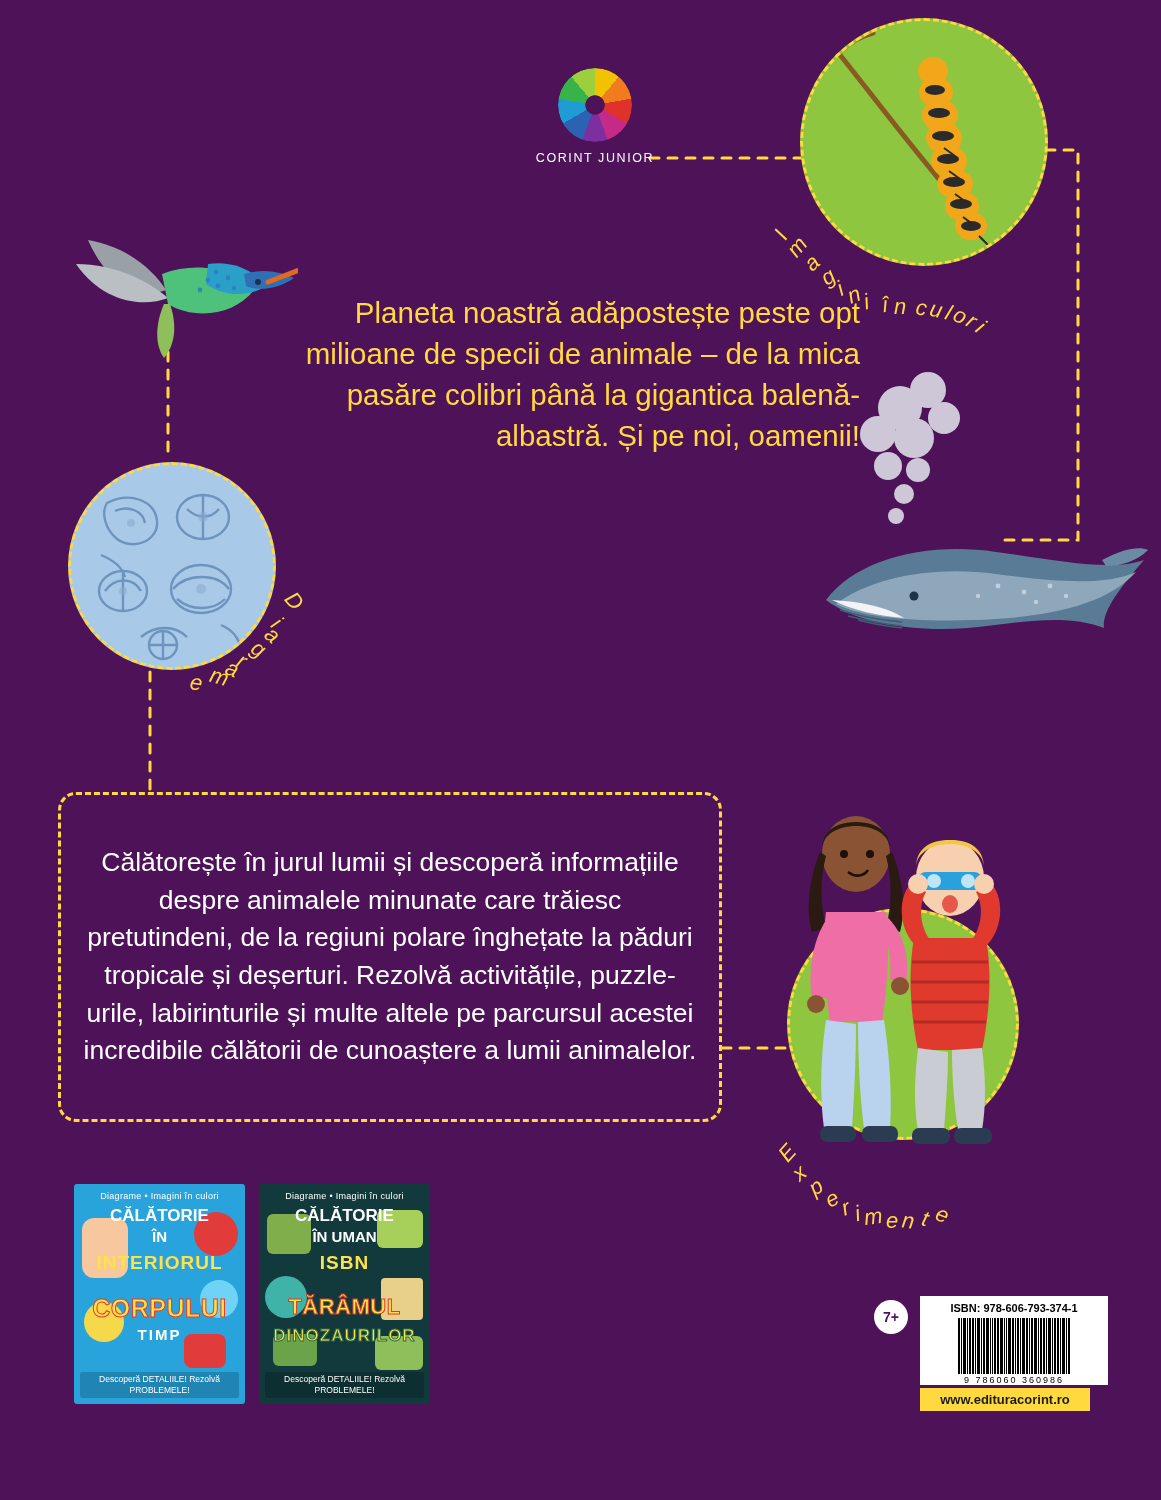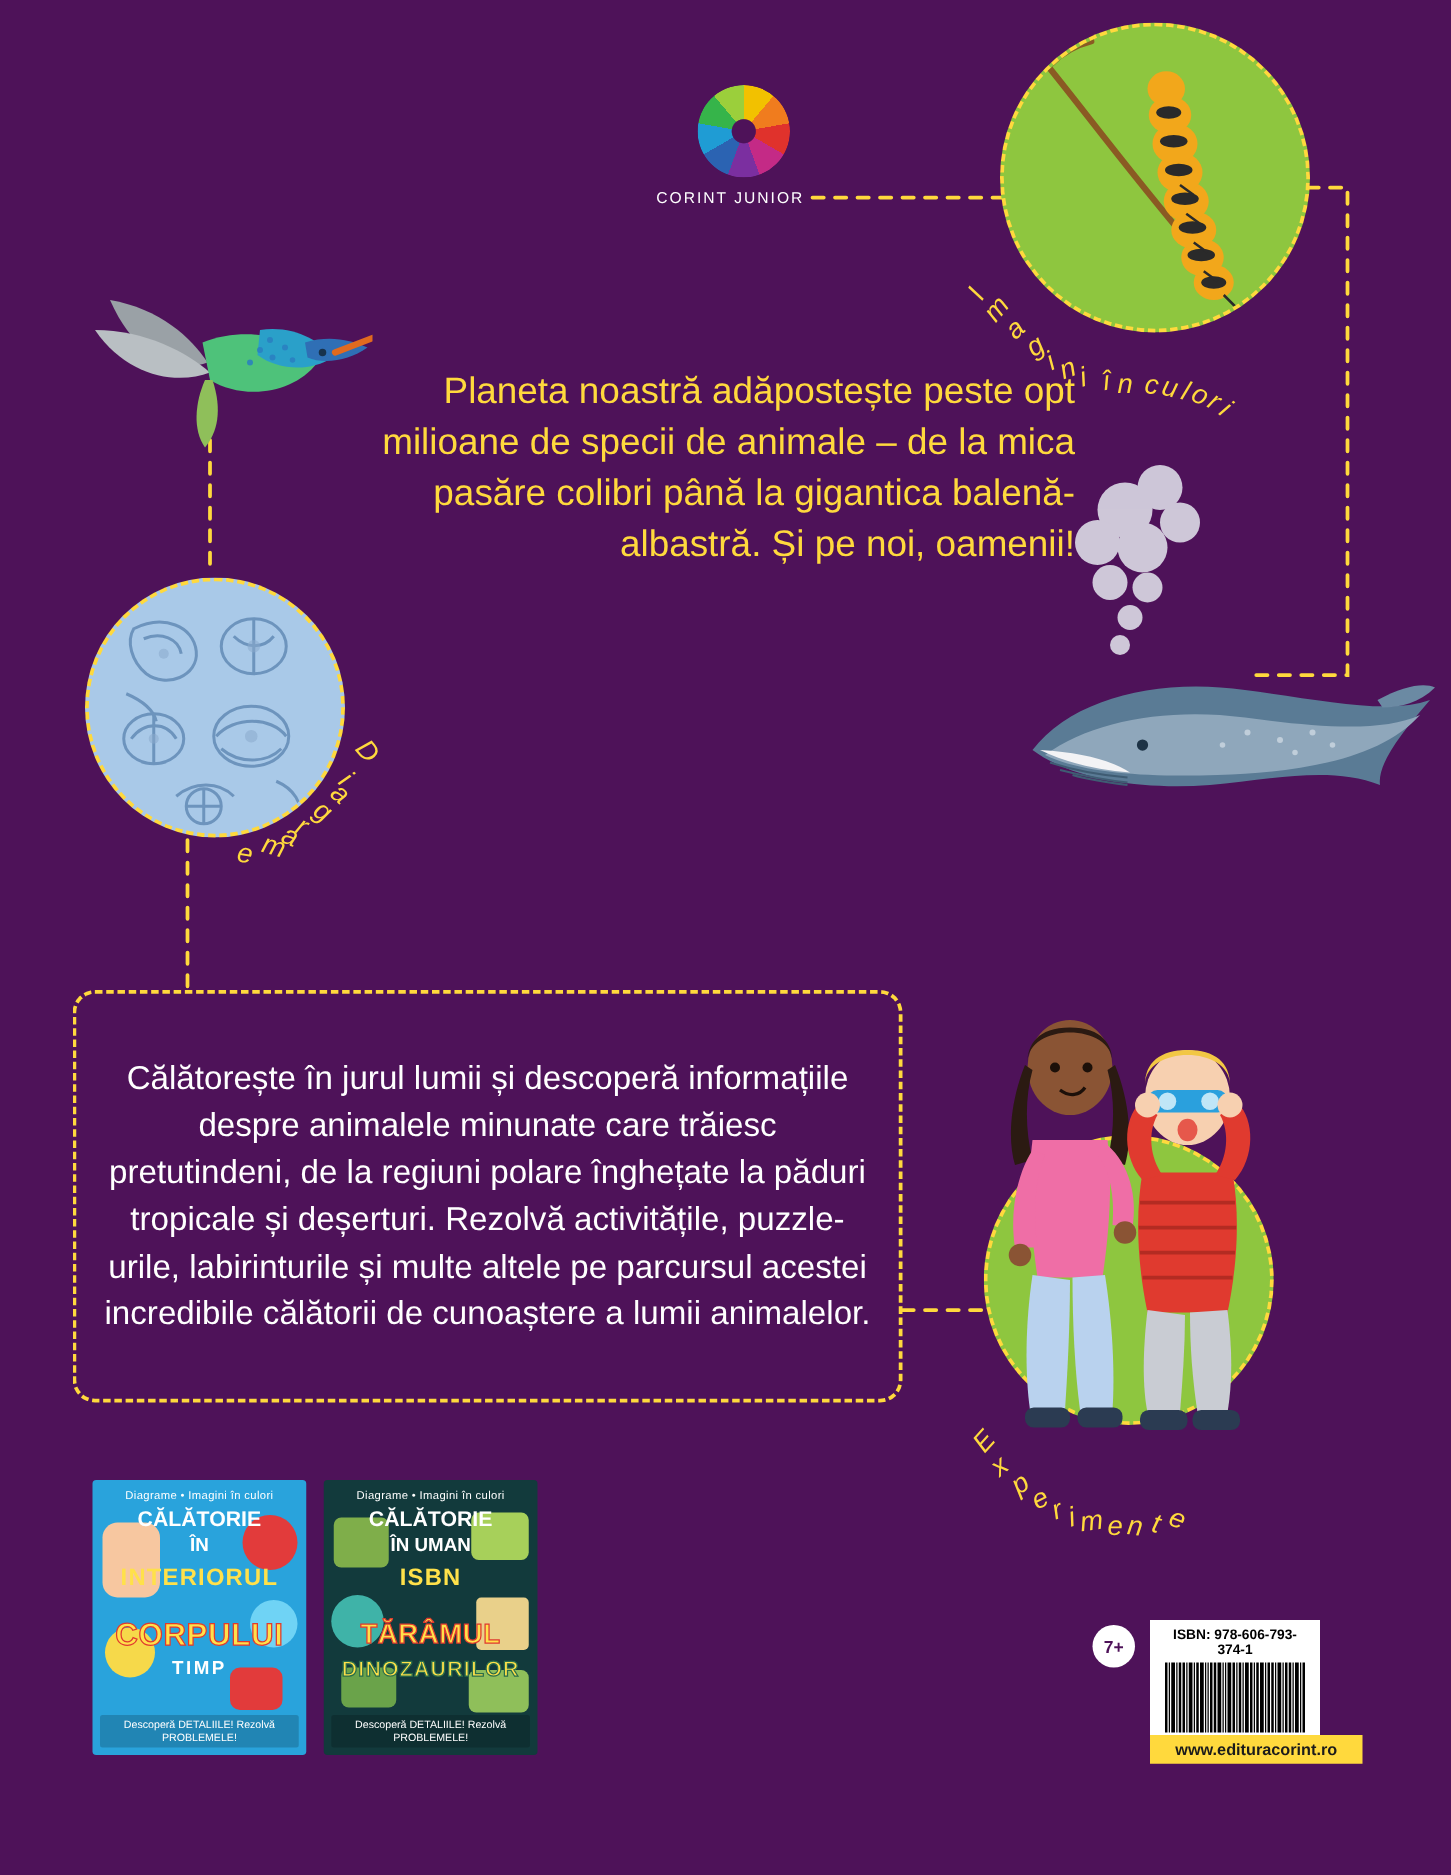--- a/index.html
+++ b/index.html
@@ -19,20 +19,21 @@
     inset: 0;
     background: #4e1259;
   }
 
   
   .logo-wrap {
     position: absolute;
     left: 525px;
     top: 68px;
     width: 140px;
+    text-align: center;
   }
   .logo-mark {
     width: 74px;
     height: 74px;
     margin: 0 auto;
     border-radius: 50%;
     position: relative;
     background:
       conic-gradient(
         #f2c100 0deg 40deg,
@@ -261,21 +262,21 @@
     font-size: 14px;
     font-weight: bold;
     display: flex;
     align-items: center;
     justify-content: center;
   }
   .isbn-block {
     position: absolute;
     left: 920px;
     top: 1296px;
-    width: 136px;
+    width: 188px;
     background: #ffffff;
     padding: 6px 8px 0 8px;
     box-sizing: border-box;
     font-family: "Liberation Sans", sans-serif;
   }
   .isbn-text {
     color: #000000;
     font-size: 11px;
     font-weight: bold;
     text-align: center;

